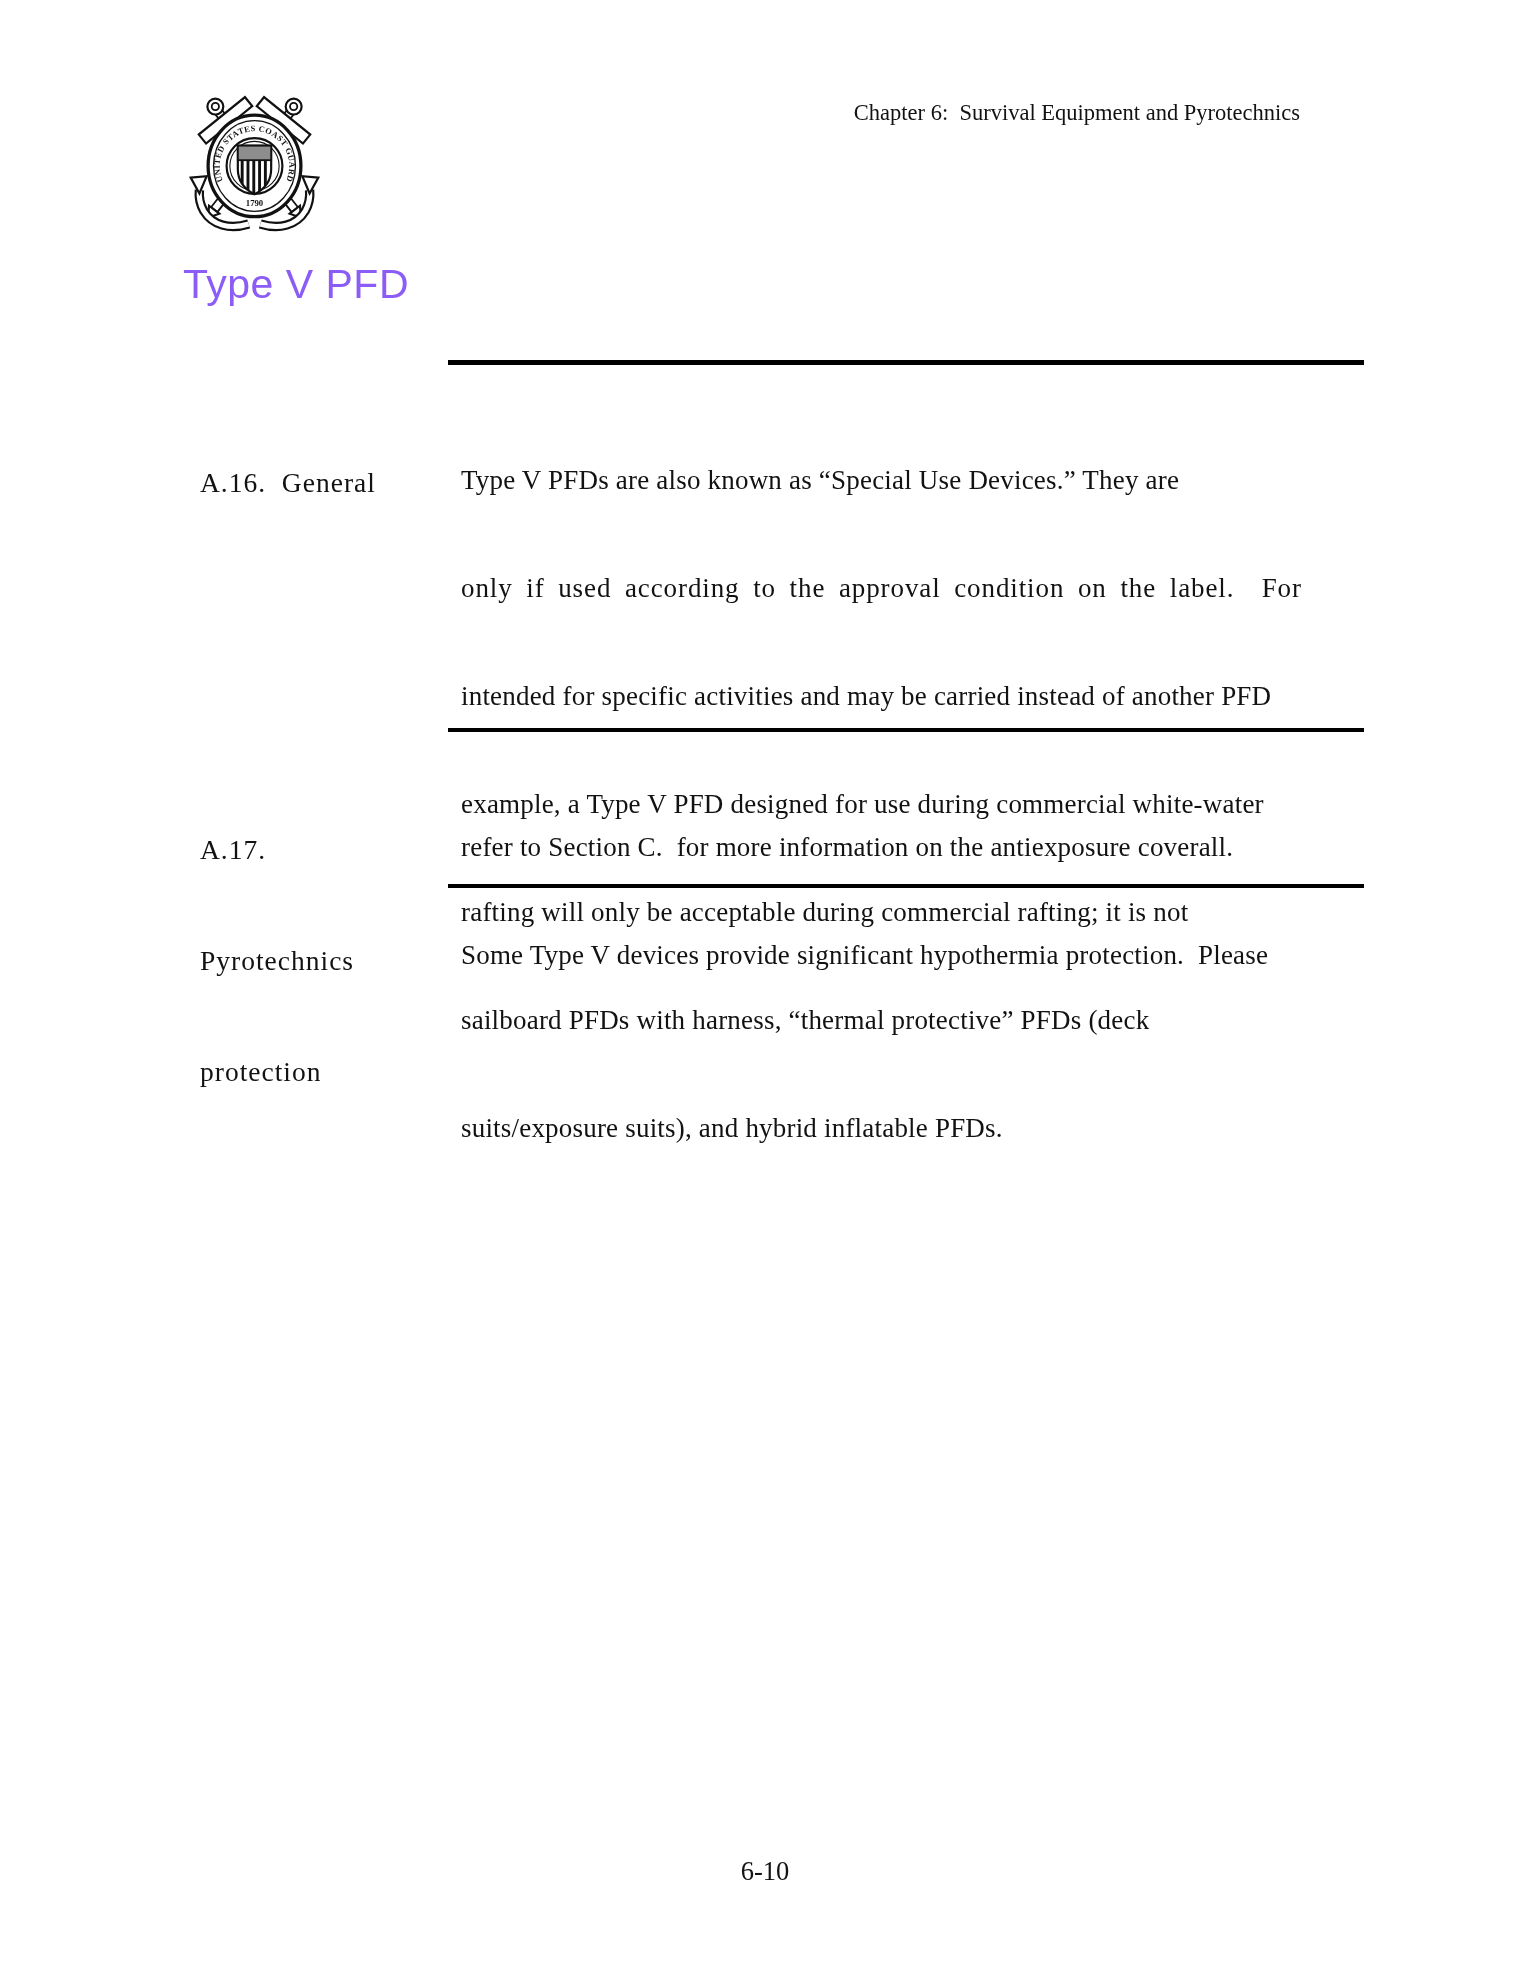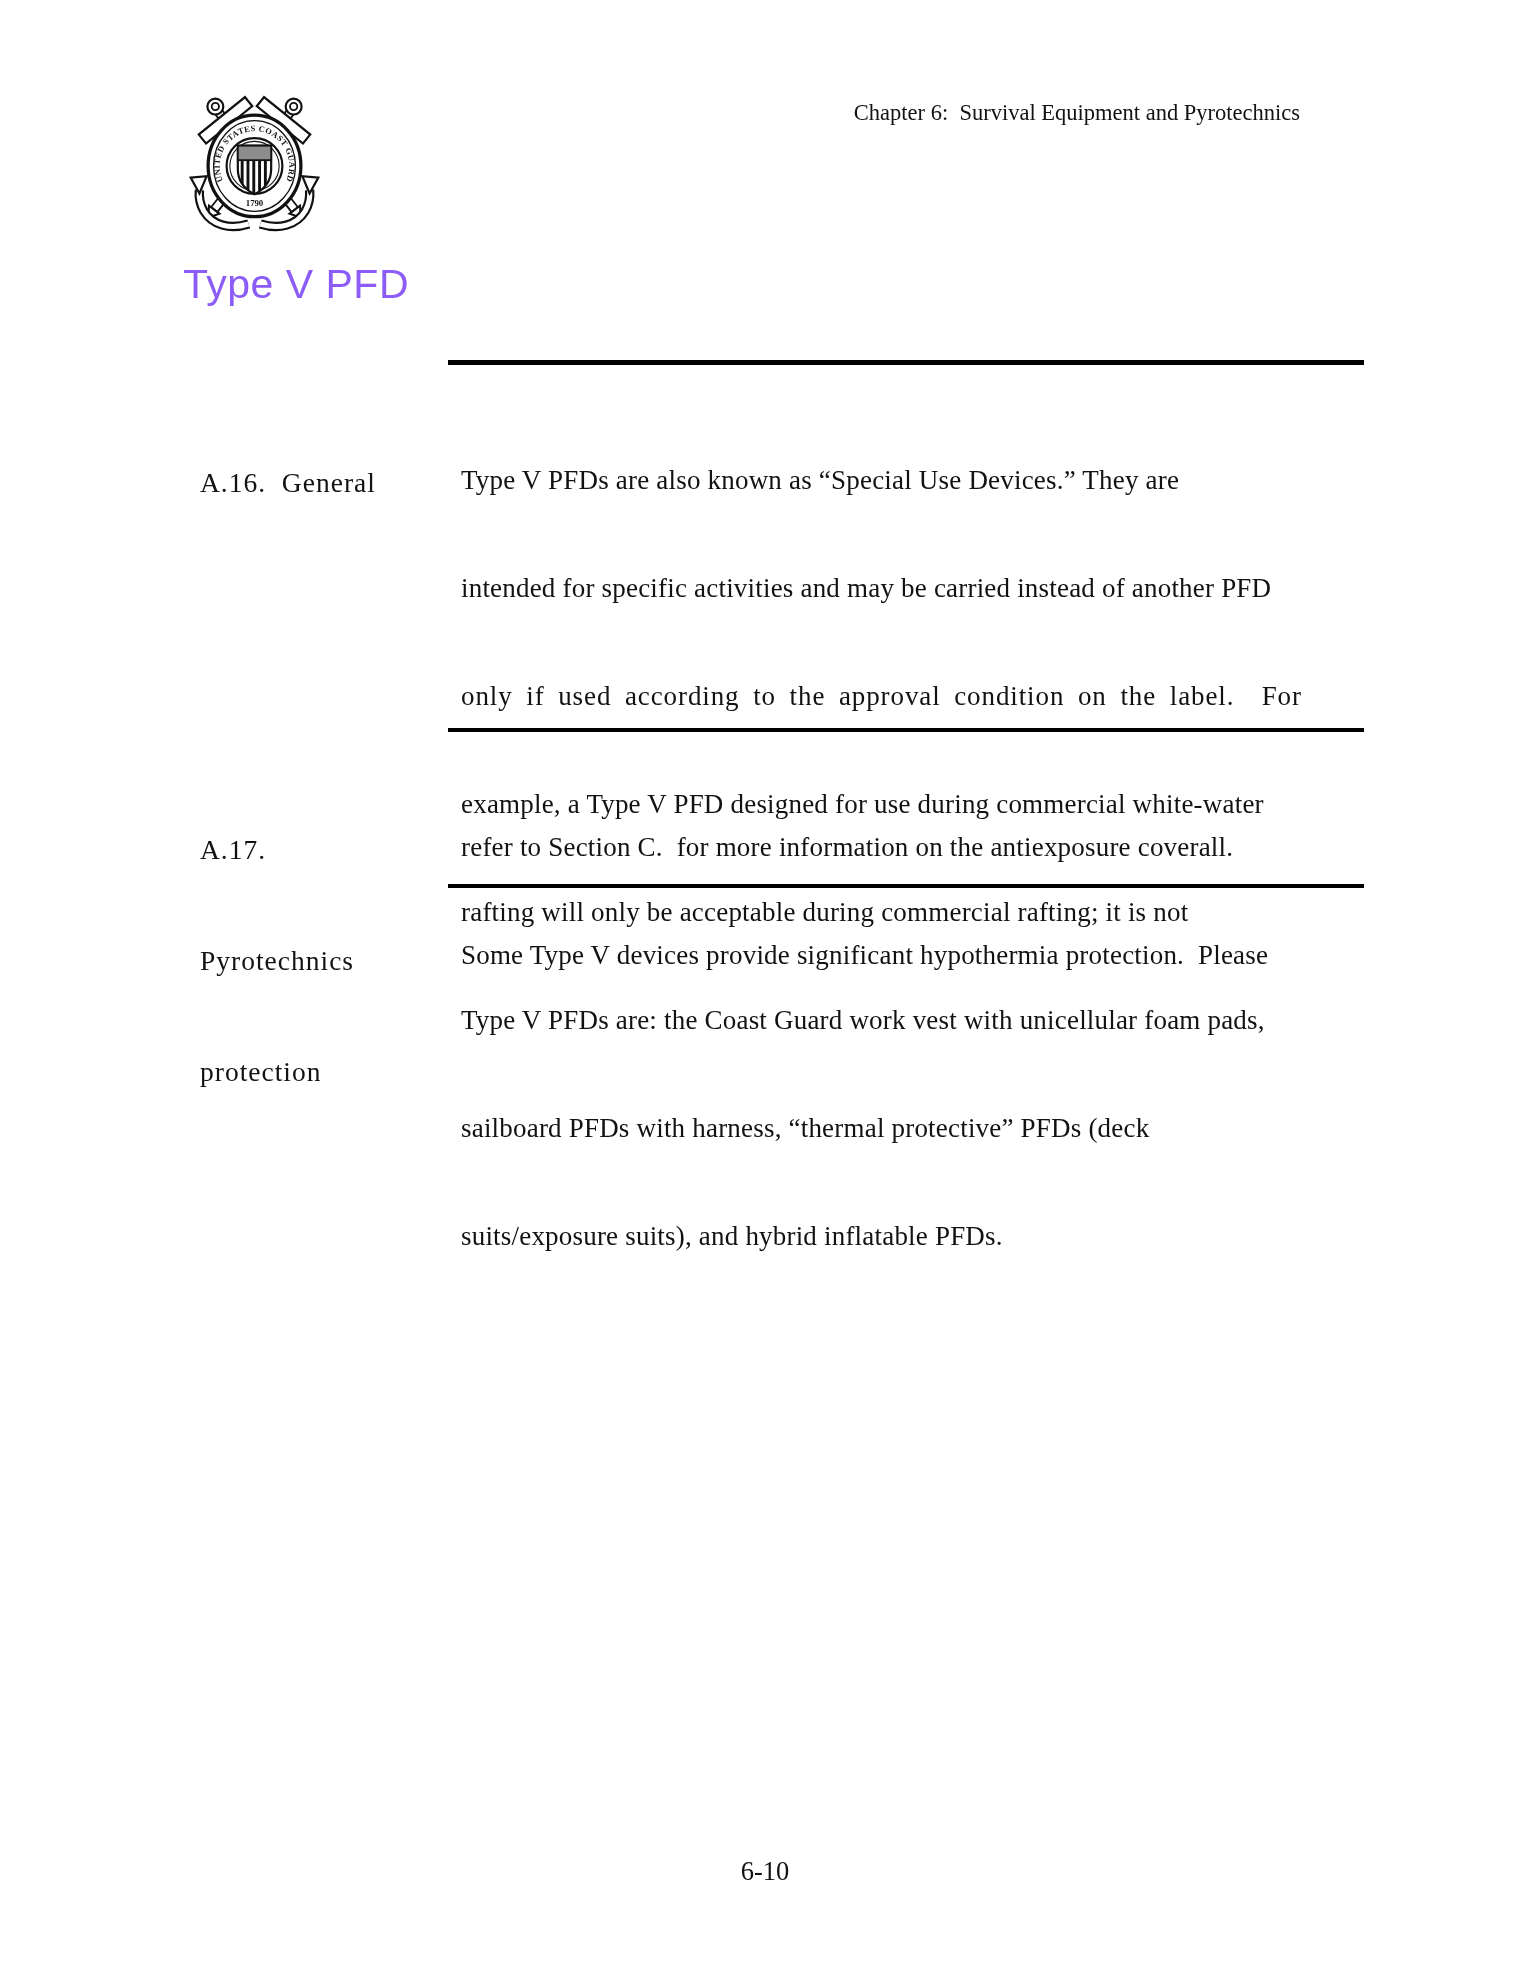--- a/index.html
+++ b/index.html
@@ -145,25 +145,24 @@
 
   <div class="rule rule-1"></div>
   <div class="rule rule-2"></div>
   <div class="rule rule-3"></div>
 
   <div class="sec-label sec1-label">
     <div class="line">A.16.  General</div>
   </div>
   <div class="sec-body sec1-body">
     <div class="line">Type V PFDs are also known as “Special Use Devices.” They are</div>
+    <div class="line spread">only if used according to the approval condition on the label.  For</div>
     <div class="line">intended for specific activities and may be carried instead of another PFD</div>
-    <div class="line spread">only if used according to the approval condition on the label.  For</div>
     <div class="line">example, a Type V PFD designed for use during commercial white-water</div>
     <div class="line">rafting will only be acceptable during commercial rafting; it is not</div>
-    <div class="line">Type V PFDs are: the Coast Guard work vest with unicellular foam pads,</div>
     <div class="line">sailboard PFDs with harness, “thermal protective” PFDs (deck</div>
     <div class="line">suits/exposure suits), and hybrid inflatable PFDs.</div>
   </div>
 
   <div class="sec-label sec2-label">
     <div class="line">A.17.</div>
     <div class="line">Pyrotechnics</div>
     <div class="line">protection</div>
   </div>
   <div class="sec-body sec2-body">

